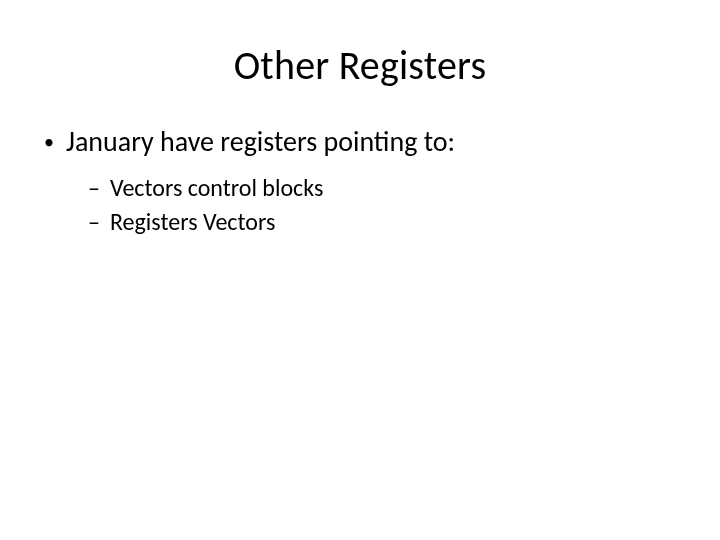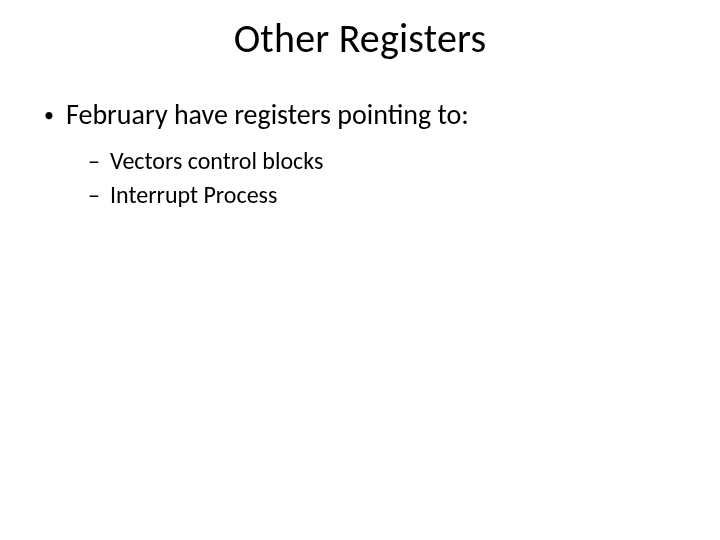--- a/index.html
+++ b/index.html
@@ -1,41 +1,41 @@
 <!DOCTYPE html>
 <html><head>
 <meta charset="utf-8">
 <style>
   * { margin: 0; padding: 0; box-sizing: border-box; }
   html, body { width: 720px; height: 540px; background: #fff; font-family: Calibri, "Segoe UI", Arial, sans-serif; color: #000; }
-  .slide { width: 720px; height: 540px; position: relative; padding: 4px 30px; }
+  .slide { width: 720px; height: 540px; position: relative; padding: 31px 30px; }
   .title { font-size: 40px; font-weight: 400; text-align: center; margin-top: 10px; margin-bottom: 35px; letter-spacing: 0.2px; }
   .content { padding-left: 10px; }
   .bullet-l1 { display: flex; align-items: flex-start; font-size: 28px; margin-bottom: 14px; }
   .bullet-l1 .marker { width: 26px; flex-shrink: 0; text-align: left; font-size: 20px; line-height: 34px; padding-left: 4px; }
   .bullet-l1 .text { flex: 1; line-height: 34px; }
   .sublist { padding-left: 48px; }
   .bullet-l2 { display: flex; align-items: flex-start; font-size: 24px; margin-bottom: 4px; }
   .bullet-l2 .marker { width: 22px; flex-shrink: 0; text-align: left; line-height: 30px; }
   .bullet-l2 .text { flex: 1; line-height: 30px; }
 </style>
 </head>
 <body>
 
 <div class="slide">
   <h1 class="title">Other Registers</h1>
   <div class="content">
     <div class="bullet-l1">
       <span class="marker">•</span>
-      <span class="text">February have registers pointing to:</span>
+      <span class="text">January have registers pointing to:</span>
     </div>
     <div class="sublist">
       <div class="bullet-l2">
         <span class="marker">–</span>
         <span class="text">Vectors control blocks</span>
       </div>
       <div class="bullet-l2">
         <span class="marker">–</span>
-        <span class="text">Interrupt Process</span>
+        <span class="text">Registers Vectors</span>
       </div>
     </div>
   </div>
 </div>
 
 </body></html>

